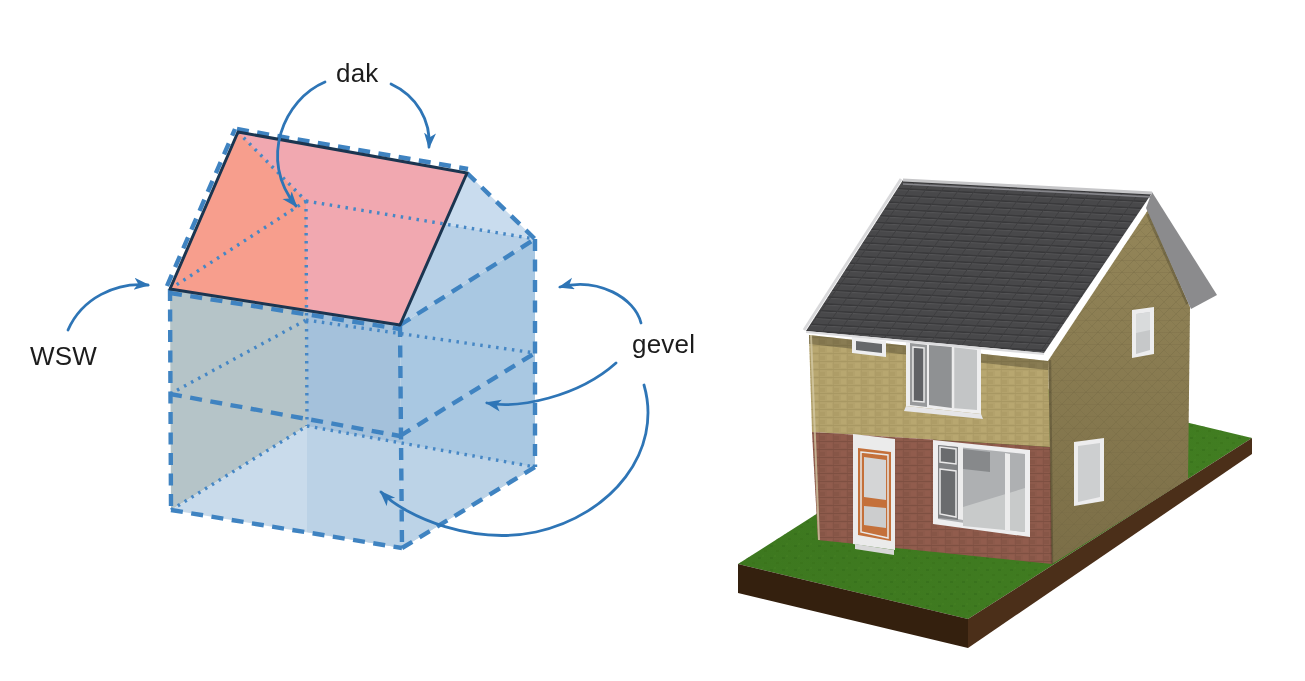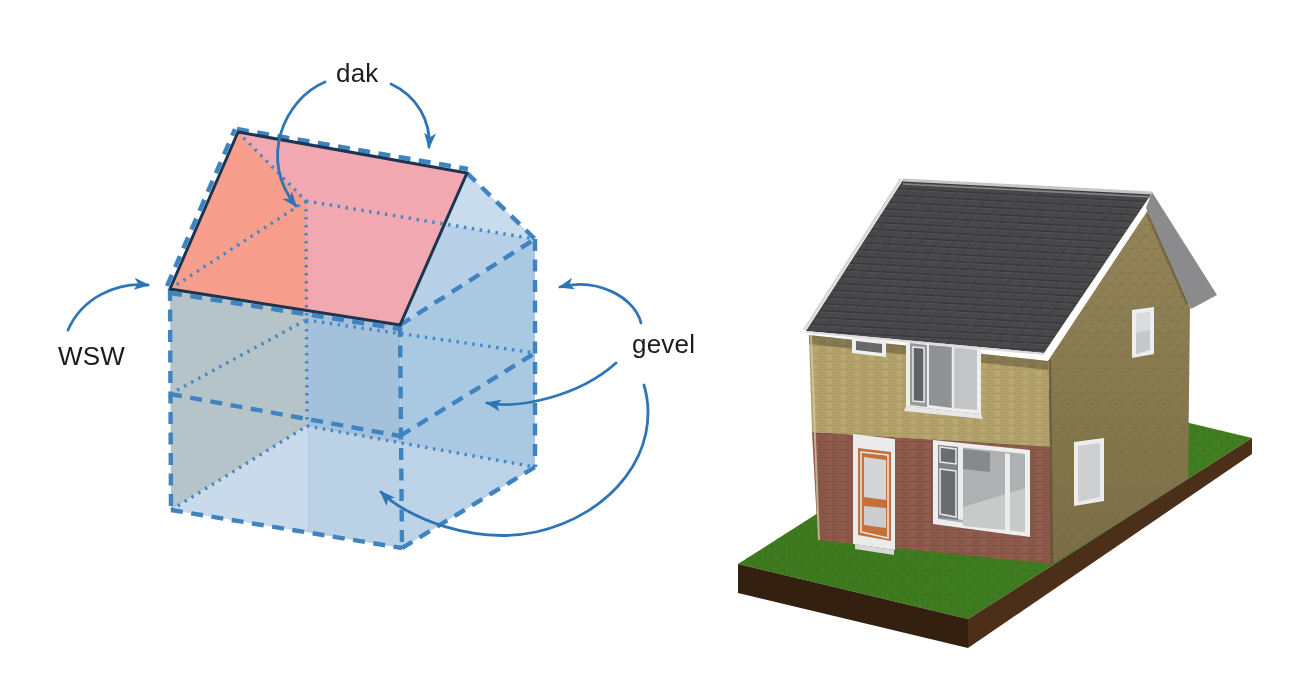--- a/index.html
+++ b/index.html
@@ -2,21 +2,21 @@
 <html><head>
 <meta charset="utf-8">
 <style>
   html,body{margin:0;padding:0;background:#ffffff;}
   body{width:1305px;height:681px;position:relative;overflow:hidden;
        font-family:"Liberation Sans", sans-serif;}
   .stage{position:absolute;left:0;top:2px;width:1305px;height:681px;}
   .lbl{position:absolute;color:#1c1c1c;font-size:26px;line-height:1.05;
        letter-spacing:0.2px;white-space:nowrap;}
   #lbl-dak{left:336px;top:58px;}
-  #lbl-wsw{left:30px;top:341px;margin-left:28px;}
+  #lbl-wsw{left:30px;top:341px;}
   #lbl-gevel{left:626px;top:329px;margin-left:6px;}
 </style>
 </head>
 <body>
 
 <div class="stage">
 <svg width="1305" height="681" viewBox="0 0 1305 681" xmlns="http://www.w3.org/2000/svg">
 
   <defs>
     <marker id="ah" markerUnits="userSpaceOnUse" markerWidth="20" markerHeight="16" refX="14" refY="6" orient="auto">

